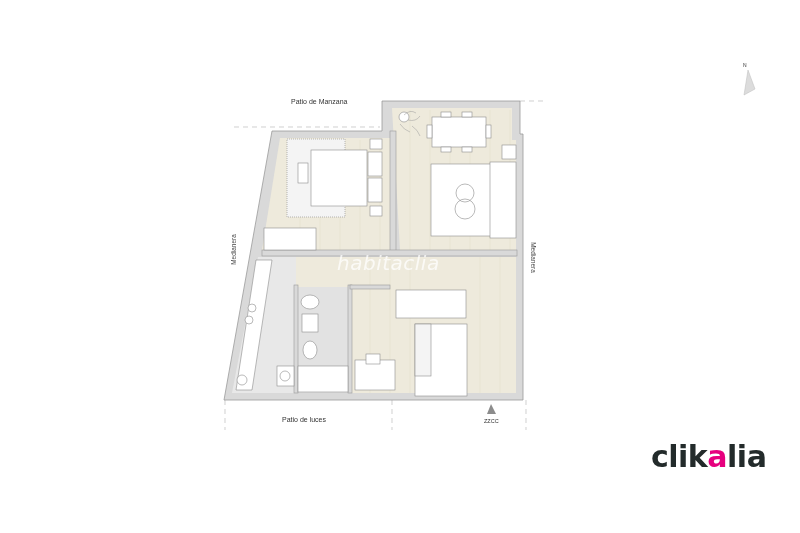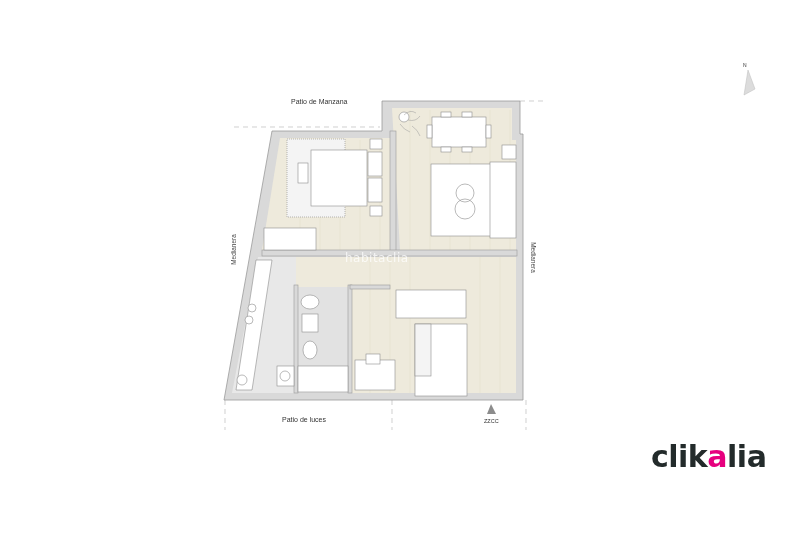--- a/index.html
+++ b/index.html
@@ -2,21 +2,21 @@
 <html><head>
 <meta charset="utf-8">
 <style>
   html, body { margin: 0; padding: 0; }
   body { width: 800px; height: 533px; background: #ffffff; position: relative; overflow: hidden; font-family: "Liberation Sans", sans-serif; }
   .abs { position: absolute; }
   .label { position: absolute; font-size: 7px; color: #333; font-family: "Liberation Sans", sans-serif; white-space: nowrap; }
   .vlabel { position: absolute; font-size: 6.5px; color: #444; white-space: nowrap; }
   .logo { position: absolute; left: 651px; top: 439px; font-size: 30px; font-weight: bold; color: #232b2b; letter-spacing: -0.5px; font-family: "DejaVu Sans", sans-serif; text-align: center; }
   .logo .accent { color: #e6007e; }
-  .watermark { position: absolute; left: 345px; top: 251px; font-size: 12px; color: rgba(255,255,255,0.75); font-family: "DejaVu Sans", sans-serif; letter-spacing: 0.5px; }
+  .watermark { position: absolute; left: 337px; top: 251px; font-size: 20px; color: rgba(255,255,255,0.75); font-family: "DejaVu Sans", sans-serif; letter-spacing: 0.5px; font-style: italic; }
 </style>
 </head>
 <body>
 
 <svg class="abs" style="left:0;top:0" width="800" height="533" viewBox="0 0 800 533">
 
   <g stroke="#bbb" stroke-width="0.7" stroke-dasharray="5,4" fill="none">
     <line x1="234" y1="127" x2="380" y2="127"></line>
     <line x1="520" y1="101" x2="545" y2="101"></line>
     <line x1="225" y1="400" x2="225" y2="430"></line>

